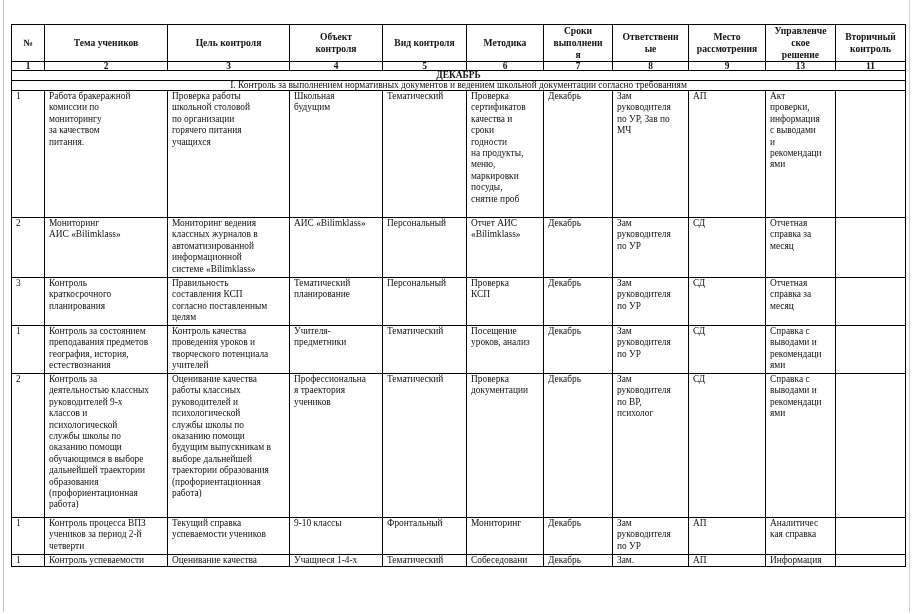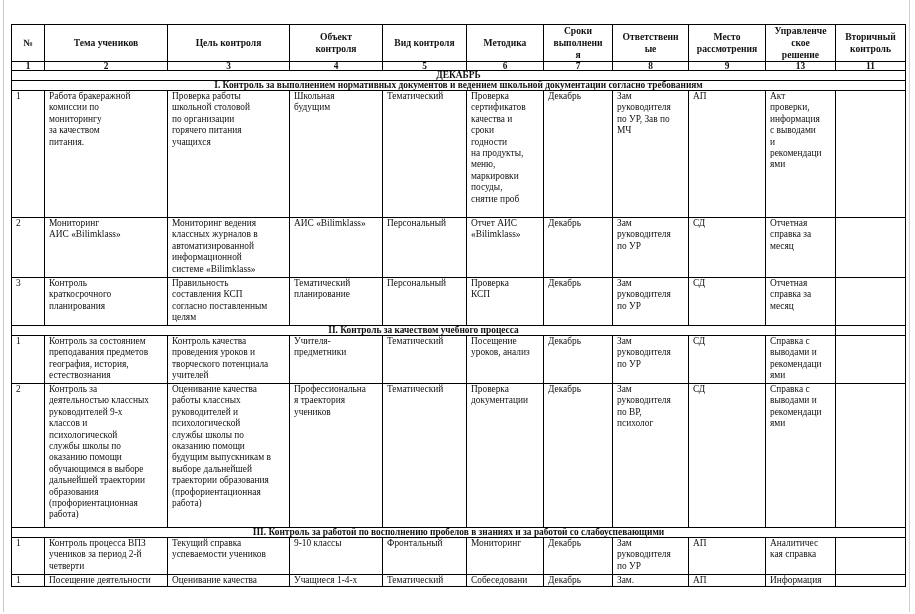--- a/index.html
+++ b/index.html
@@ -5,21 +5,21 @@
   html, body { margin: 0; padding: 0; background: #ffffff; }
   body { width: 915px; height: 614px; position: relative; overflow: hidden; font-family: "Liberation Serif", "DejaVu Serif", serif; color: #111; }
   .page-edge-left { position: absolute; left: 3px; top: 0; width: 1px; height: 612px; background: #c8c8c8; }
   .page-edge-right { position: absolute; left: 909px; top: 0; width: 1px; height: 612px; background: #d0d0d0; }
   table.plan { position: absolute; left: 11px; top: 24px; border-collapse: collapse; table-layout: fixed; width: 894px; }
   table.plan td, table.plan th { border: 1px solid #000; padding: 0 2px 0 4px; vertical-align: top; font-size: 9.4px; line-height: 11.4px; overflow: hidden; word-wrap: break-word; }
   table.plan th { font-weight: bold; text-align: center; vertical-align: middle; font-size: 9.6px; line-height: 12px; padding: 0 2px; }
   tr.head-row { height: 36px; }
   tr.num-row td { font-weight: bold; text-align: center; height: 8px; line-height: 8px; font-size: 9.4px; padding: 0; }
   tr.month-row td { font-weight: bold; text-align: center; height: 9px; line-height: 9px; font-size: 9.4px; padding: 0; }
-  tr.section-row td { font-weight: bold; text-align: center; height: 9px; line-height: 9px; font-size: 9.4px; padding: 0; }
+  tr.section-row td { font-weight: normal; text-align: center; height: 9px; line-height: 9px; font-size: 9.4px; padding: 0; }
   td.num-cell { vertical-align: middle; padding-left: 6px; }
   tr.r-1-1 { height: 127px; }
   tr.r-1-2 { height: 60px; }
   tr.r-1-3 { height: 48px; }
   tr.r-2-1 { height: 48px; }
   tr.r-2-2 { height: 144px; }
   tr.r-3-1 { height: 37px; }
   tr.r-4-1 { height: 12px; }
   .pre { white-space: pre-line; }
 </style>
@@ -166,24 +166,20 @@
       <td class="pre">Зам
 руководителя
 по УР</td>
       <td class="pre">СД</td>
       <td class="pre">Отчетная
 справка за
 месяц</td>
       <td class="pre"></td>
     </tr>
 
-    <tr class="section-row">
-      <td colspan="10">II. Контроль за качеством учебного процесса</td>
-      <td></td>
-    </tr>
     <tr class="r-2-1">
       <td class="num-cell">1</td>
       <td class="pre">Контроль за состоянием
 преподавания предметов
 география, история,
 естествознания</td>
       <td class="pre">Контроль качества
 проведения уроков и
 творческого потенциала
 учителей</td>
@@ -240,23 +236,20 @@
 по ВР,
 психолог</td>
       <td class="pre">СД</td>
       <td class="pre">Справка с
 выводами и
 рекомендаци
 ями</td>
       <td class="pre"></td>
     </tr>
 
-    <tr class="section-row">
-      <td colspan="11">III. Контроль за работой по восполнению пробелов в знаниях и за работой со слабоуспевающими</td>
-    </tr>
     <tr class="r-3-1">
       <td class="num-cell">1</td>
       <td class="pre">Контроль процесса ВПЗ
 учеников за период 2-й
 четверти</td>
       <td class="pre">Текущий справка
 успеваемости учеников</td>
       <td class="pre">9-10 классы</td>
       <td class="pre">Фронтальный</td>
       <td class="pre">Мониторинг</td>
@@ -265,21 +258,21 @@
 руководителя
 по УР</td>
       <td class="pre">АП</td>
       <td class="pre">Аналитичес
 кая справка</td>
       <td class="pre"></td>
     </tr>
 
     <tr class="r-4-1">
       <td class="num-cell" style="vertical-align:top">1</td>
-      <td class="pre">Посещение деятельности</td>
+      <td class="pre">Контроль успеваемости</td>
       <td class="pre">Оценивание качества</td>
       <td class="pre">Учащиеся 1-4-х</td>
       <td class="pre">Тематический</td>
       <td class="pre">Собеседовани</td>
       <td class="pre">Декабрь</td>
       <td class="pre">Зам.</td>
       <td class="pre">АП</td>
       <td class="pre">Информация</td>
       <td class="pre"></td>
     </tr>

